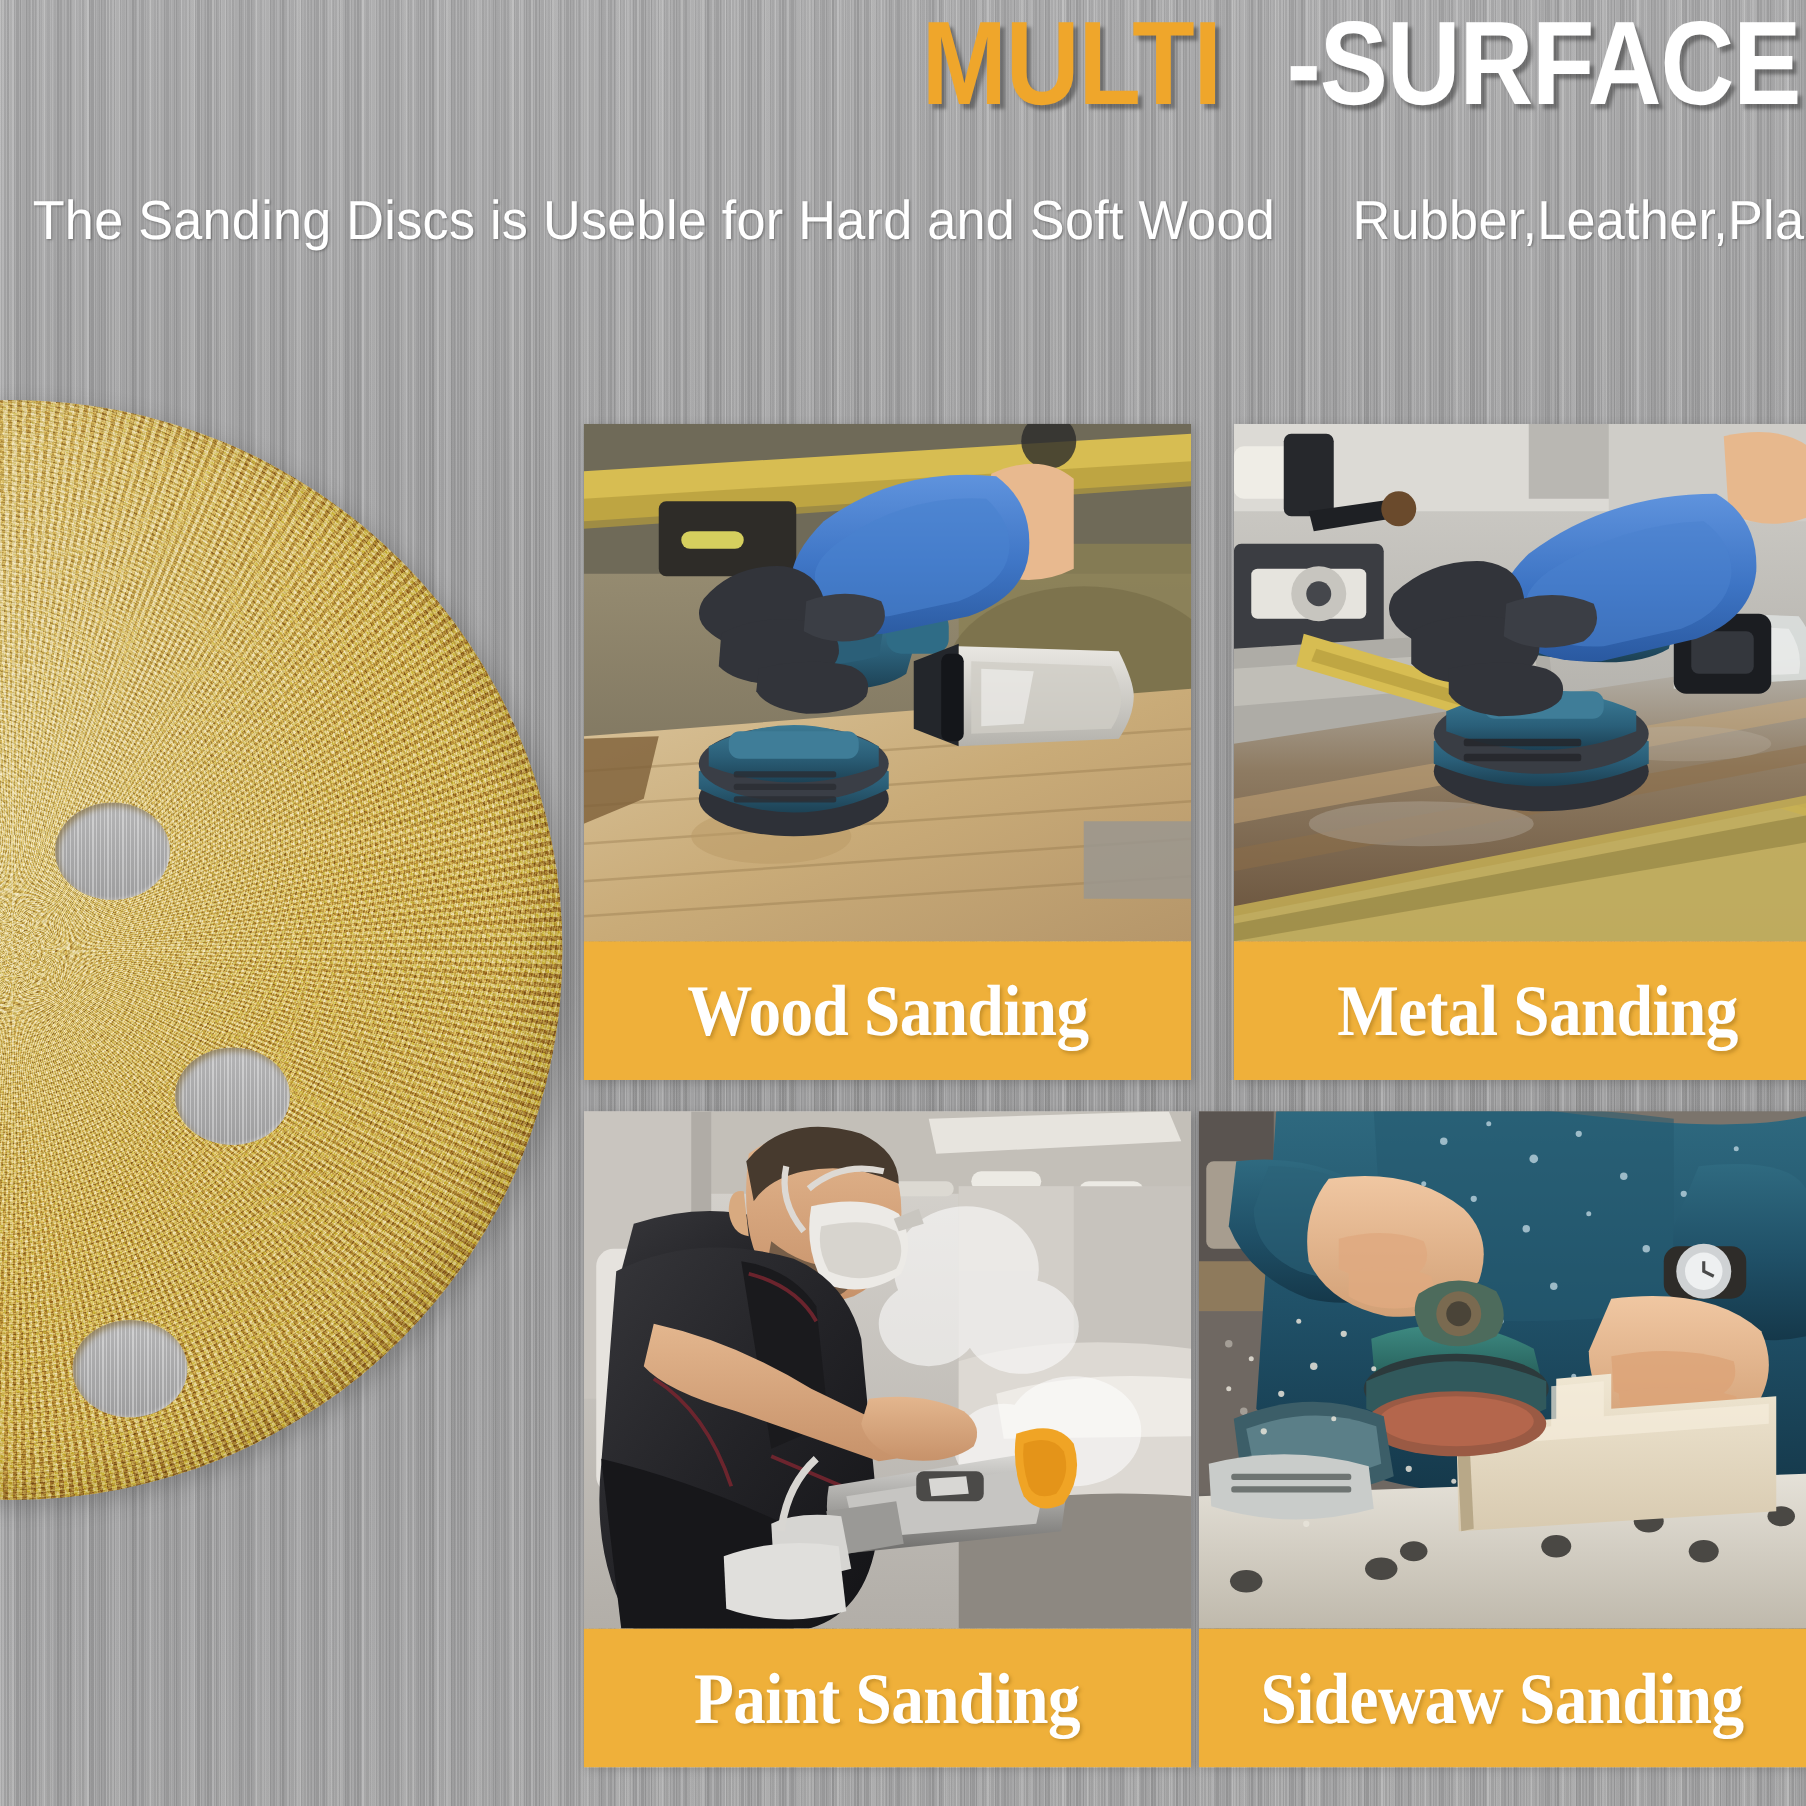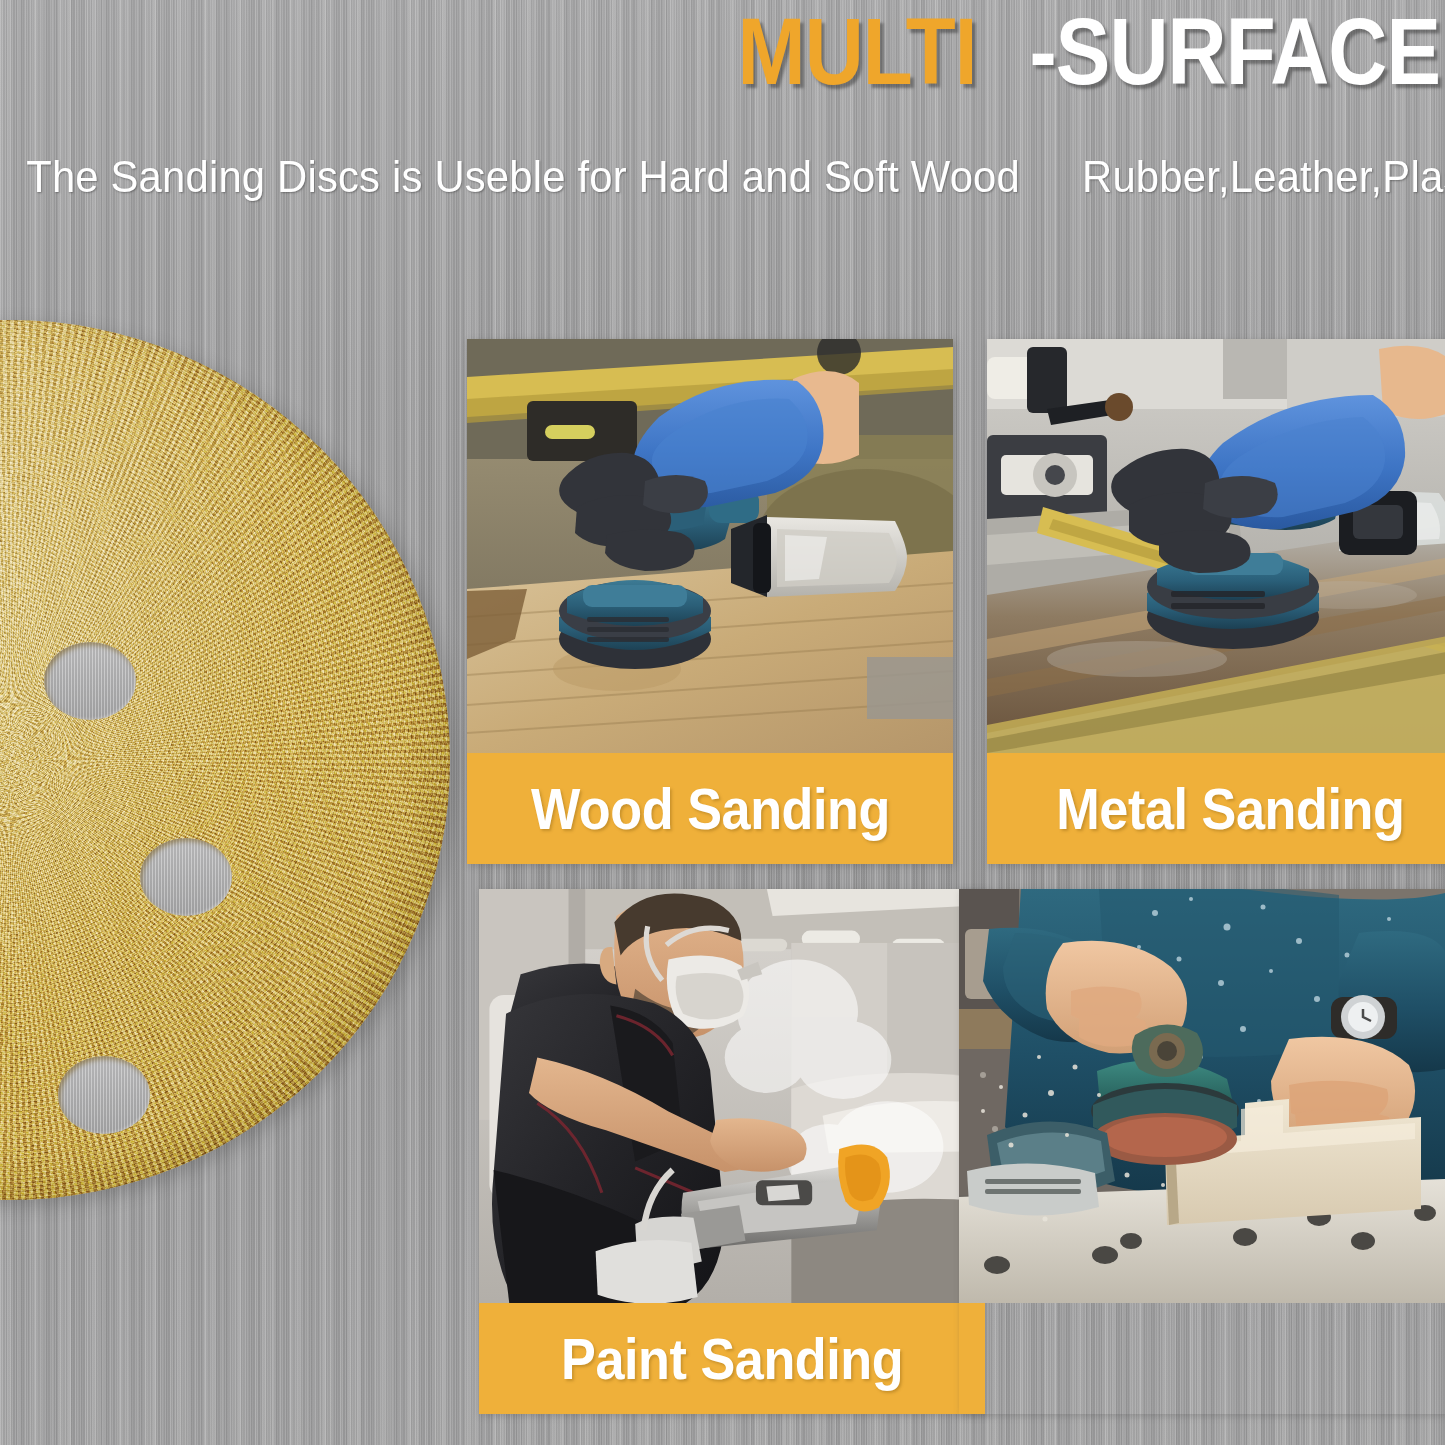--- a/index.html
+++ b/index.html
@@ -138,24 +138,25 @@
     top: 339px;
     width: 978px;
     height: 1075px;
   }
   .cell {
     position: absolute;
     width: 486px;
     height: 525px;
     overflow: hidden;
     box-shadow: 2px 2px 7px rgba(70,70,70,0.28);
+    font-family: Liberation Serif, serif;
   }
   .cell.c0 { left: 0;     top: 0; }
   .cell.c1 { left: 520px; top: 0; }
-  .cell.c2 { left: 12px;     top: 550px; padding-left: 20px; }
+  .cell.c2 { left: 0;     top: 550px; }
   .cell.c3 { left: 492px; top: 550px; }
 
   .photo {
     position: absolute;
     left: 0; top: 0;
     width: 100%;
     height: 414px;
     overflow: hidden;
   }
   .photo svg { display: block; width: 100%; height: 100%; }
@@ -633,16 +634,19 @@
               <circle cx="52" cy="256" r="2.5"></circle>
             <circle cx="24" cy="222" r="2"></circle>
               <circle cx="140" cy="206" r="2"></circle>
               <circle cx="108" cy="246" r="2"></circle>
             <circle cx="168" cy="286" r="2.5"></circle>
               <circle cx="204" cy="296" r="2"></circle>
               <circle cx="86" cy="330" r="2.5"></circle>
           </g>
         </svg>
       </div>
+      <div class="caption">
+        <span>Sidewaw Sanding</span>
+      </div>
     </div>
 
   </div>
 </div>
 
 </body></html>

